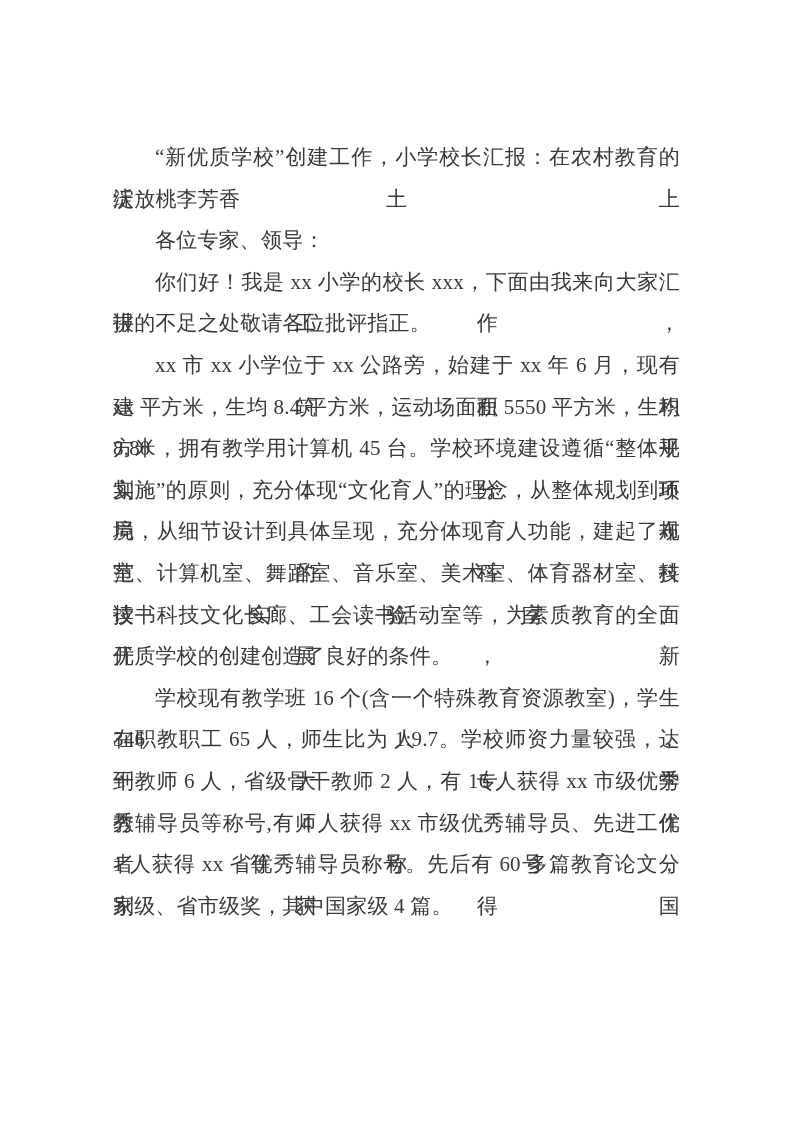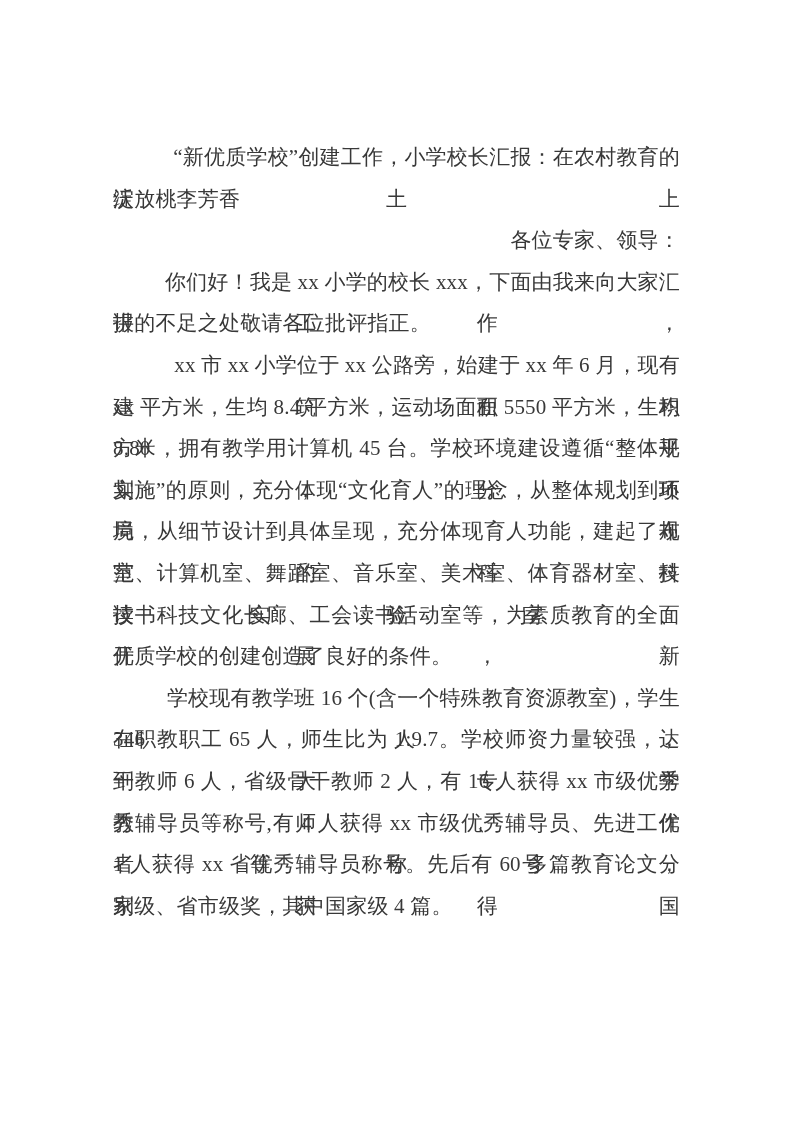--- a/index.html
+++ b/index.html
@@ -32,21 +32,20 @@
     text-align: left;
   }
   .line.fill {
     white-space: normal;
     text-align: justify;
     text-align-last: justify;
     text-justify: inter-character;
   }
   .line.indent {
     text-indent: 2em;
-    text-align: right;
   }
 </style>
 </head>
 <body>
 
 <div class="page">
   <div class="doc-body">
     <div class="line indent fill">“新优质学校”创建工作，小学校长汇报：在农村教育的沃土上</div>
     <div class="line">绽放桃李芳香</div>
     <div class="line indent">各位专家、领导：</div>

